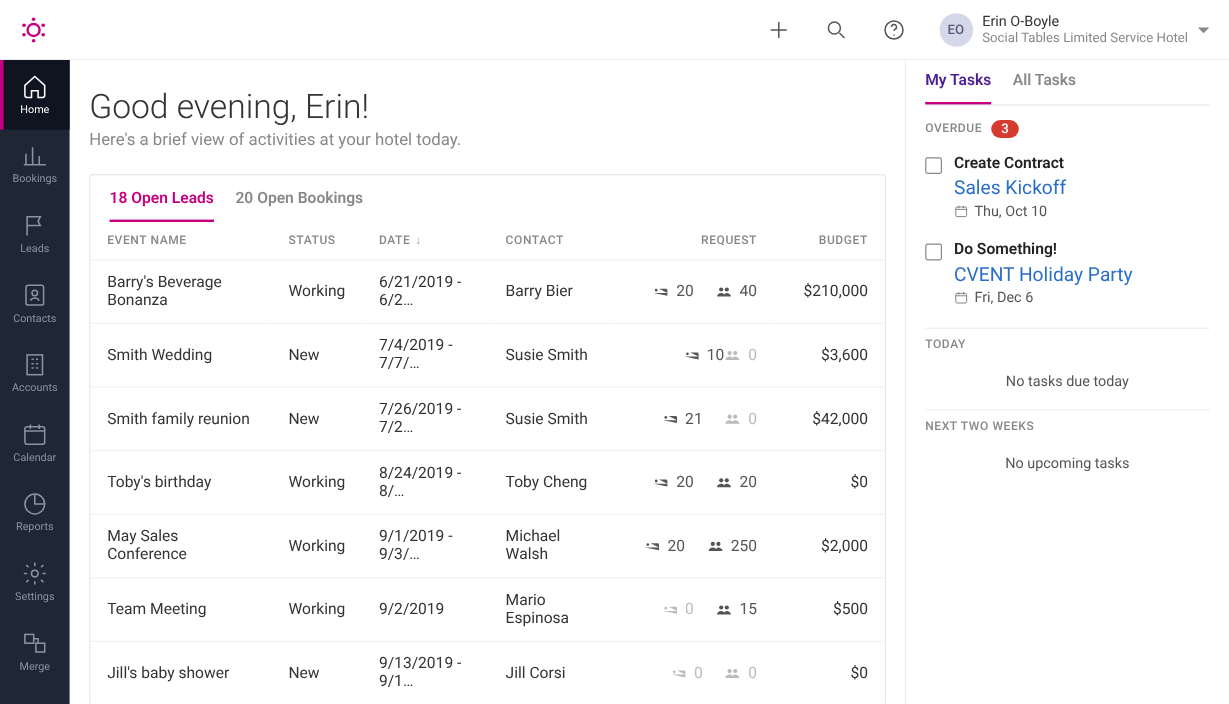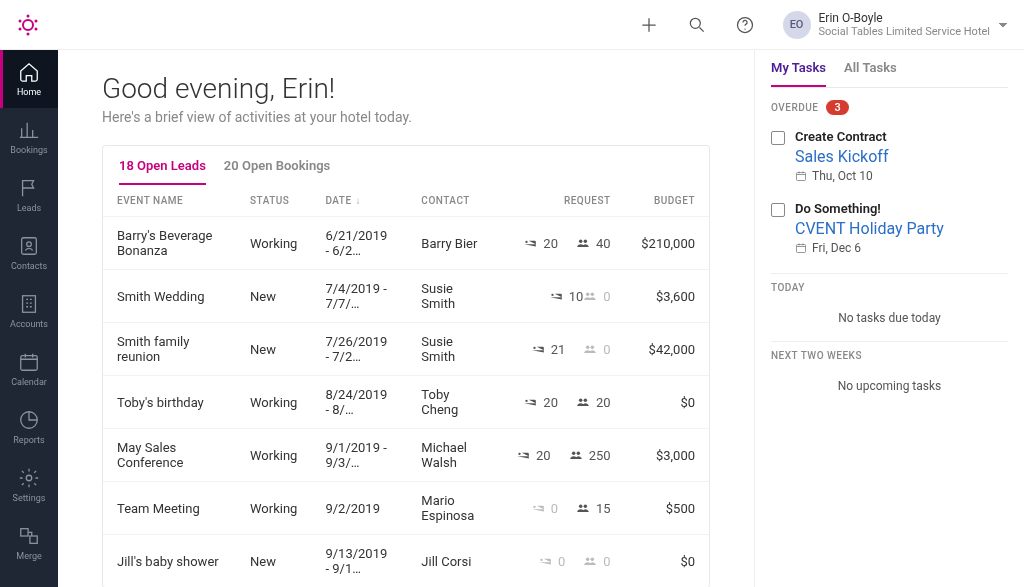--- a/index.html
+++ b/index.html
@@ -22,21 +22,21 @@
 
 
 .sidebar { width: 58px; background: #1f2735; display: flex; flex-direction: column; align-items: center; }
 .sidebar-item { width: 58px; height: 58px; display: flex; flex-direction: column; align-items: center; justify-content: center; gap: 4px; color: #8b93a3; cursor: pointer; position: relative; }
 .sidebar-item.active { background: #0e1420; color: #fff; }
 .sidebar-item.active::before { content: ""; position: absolute; left: 0; top: 0; bottom: 0; width: 3px; background: #c6007e; }
 .sidebar-icon { width: 22px; height: 22px; stroke: currentColor; fill: none; stroke-width: 1.4; }
 .sidebar-label { font-size: 9px; }
 
 
-.main { flex: 1; padding: 22px 44px; overflow-y: auto; }
+.main { flex: 1; padding: 22px 16px; overflow-y: auto; }
 .greeting { font-size: 28px; font-weight: 300; color: #333; margin-bottom: 4px; }
 .subtitle { font-size: 14px; color: #888; margin-bottom: 20px; }
 
 .card { border: 1px solid #e8e8e8; border-radius: 3px; margin-bottom: 20px; }
 .card-tabs { display: flex; gap: 18px; padding: 12px 16px 0 16px; }
 .card-tab { font-size: 13px; font-weight: 600; color: #888; padding-bottom: 10px; cursor: pointer; border-bottom: 2px solid transparent; }
 .card-tab.active { color: #c6007e; border-bottom-color: #c6007e; }
 
 .table { width: 100%; border-collapse: collapse; }
 .table th { text-align: left; font-size: 10px; font-weight: 500; letter-spacing: 0.5px; color: #888; padding: 10px 14px; text-transform: uppercase; }
@@ -278,21 +278,21 @@
                   <span class="icon-cell "><svg class="mini-icon" viewBox="0 0 24 16">
                       <path d="M2 2v12M2 10h20v4M6 8a2 2 0 1 0 0-4 2 2 0 0 0 0 4zM10 4h10a2 2 0 0 1 2 2v4"></path>
                     </svg> 20</span>
                   <span class="icon-cell "><svg class="mini-icon" viewBox="0 0 24 16">
                       <circle cx="8" cy="5" r="3"></circle>
                       <circle cx="16" cy="5" r="3"></circle>
                       <path d="M2 15c0-3 3-5 6-5s6 2 6 5M12 15c0-3 2-5 4-5s6 2 6 5"></path>
                     </svg> 250</span>
                 </div>
               </td>
-              <td class="right">$3,000</td>
+              <td class="right">$2,000</td>
             </tr>
             <tr>
               <td>Team Meeting</td>
               <td>Working</td>
               <td>9/2/2019</td>
               <td>Mario Espinosa</td>
               <td class="right">
                 <div style="display:flex;gap:18px;justify-content:flex-end">
                   <span class="icon-cell muted"><svg class="mini-icon" viewBox="0 0 24 16">
                       <path d="M2 2v12M2 10h20v4M6 8a2 2 0 1 0 0-4 2 2 0 0 0 0 4zM10 4h10a2 2 0 0 1 2 2v4"></path>

